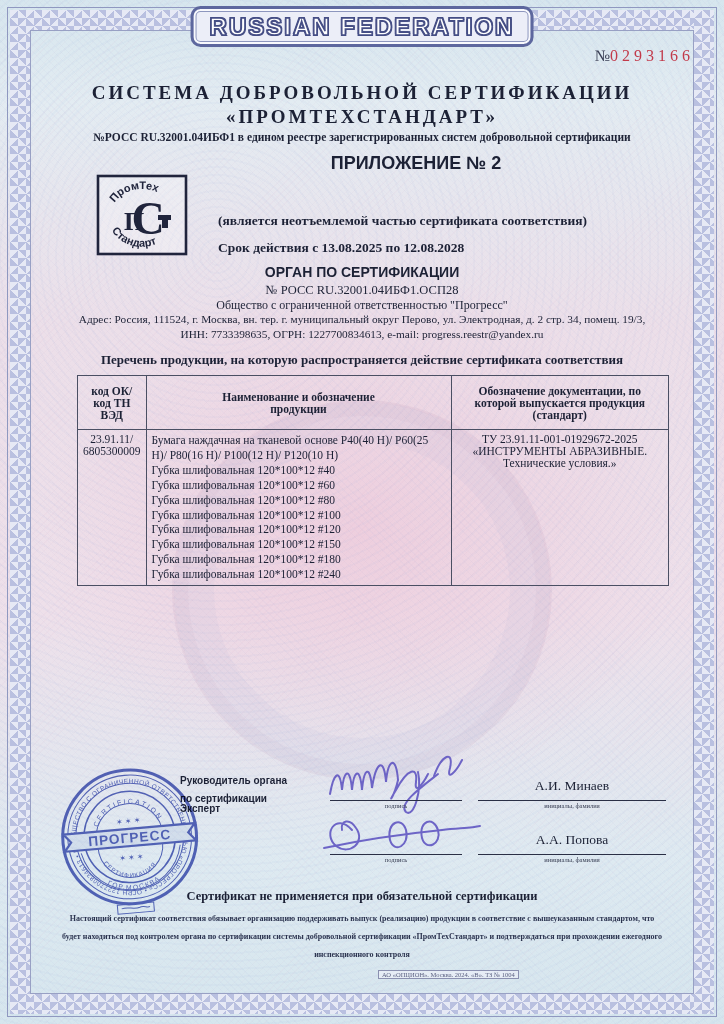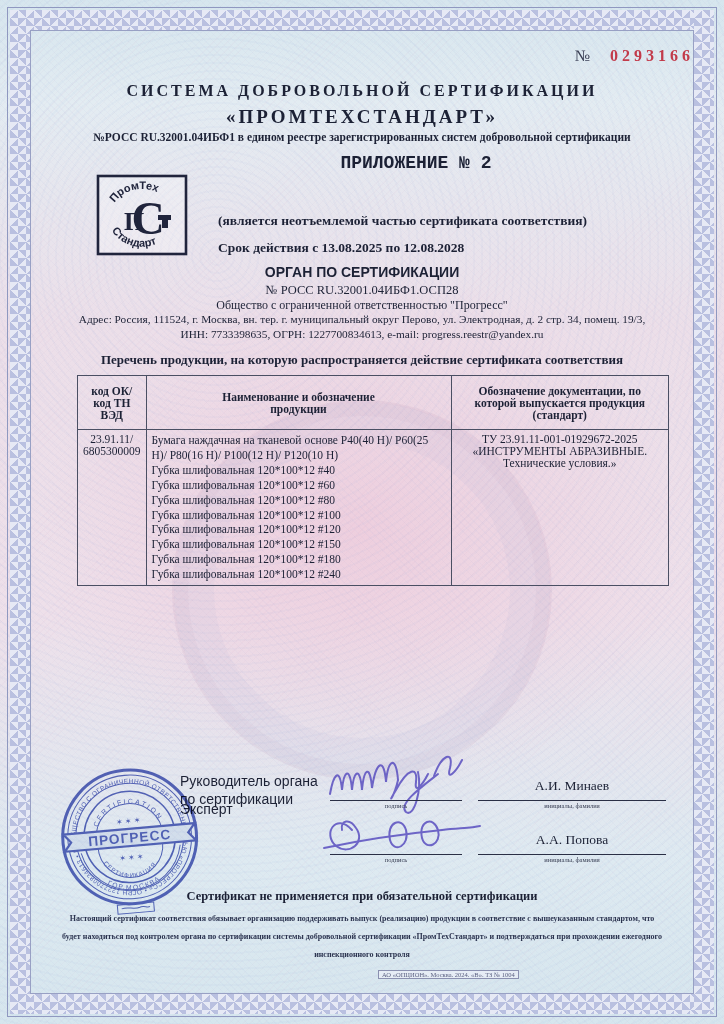--- a/index.html
+++ b/index.html
@@ -31,26 +31,26 @@
     box-shadow: inset 0 0 0 14px rgba(165,125,165,.05), inset 0 0 0 40px rgba(120,140,200,.05); }
   
   .plaque { position:absolute; top:6px; left:50%; transform:translateX(-50%);
     background:#eceef8; border:3px solid #5d679e; border-radius:10px; padding:4px 16px 3px;
     box-shadow: inset 0 0 0 2px #f8f9fd, inset 0 0 0 3px #8d96be; }
   .plaque span { font-family:"Liberation Sans", sans-serif; font-weight:bold; font-size:24px;
     letter-spacing:2px; color:#fff; -webkit-text-stroke:1.4px #454e85;
     text-shadow:1px 1px 0 #454e85,-1px -1px 0 #454e85,1px -1px 0 #454e85,-1px 1px 0 #454e85; }
   
   .cert-no { position:absolute; top:47px; right:30px; font-size:16px; color:#3a3f55; }
-  .cert-no .num { color:#c23a4a; font-weight:bold; letter-spacing:4px; margin-left:20px; }
+  .cert-no .num { color:#c23a4a; font-weight:normal; letter-spacing:4px; margin-left:0; }
   .ctr { position:absolute; left:42px; right:42px; text-align:center; }
-  .t-sys { top:82px; font-size:16px; font-weight:bold; letter-spacing:3px; }
+  .t-sys { top:82px; font-size:19px; font-weight:bold; letter-spacing:3px; }
   .t-sys2 { top:106px; font-size:19px; font-weight:bold; letter-spacing:3px; }
   .t-reg { top:131px; font-size:11.5px; font-weight:bold; }
-  .t-app { top:153px; left:150px; font-family:Liberation Mono, monospace; font-size:18px; font-weight:bold; }
+  .t-app { top:153px; left:150px; font-family:Liberation Sans, sans-serif; font-size:18px; font-weight:bold; }
   
   .logo { position:absolute; left:96px; top:174px; width:92px; height:82px; }
   .cline { position:absolute; left:218px; width:452px; font-weight:bold; font-size:13.5px; }
   .cl1 { top:192px; } .cl2 { top:213px; } .cl3 { top:240px; }
   
   .org-h { top:264px; font-family:"Liberation Sans",sans-serif; font-size:14px; font-weight:bold; }
   .org-n { top:283px; font-size:12.5px; }
   .org-nm { top:298px; font-size:12px; }
   .org-ad { top:313px; font-size:11.3px; }
   .org-ct { top:328px; font-size:11.3px; }
@@ -59,21 +59,21 @@
   .tbl { position:absolute; left:77px; top:375px; width:592px; border-collapse:collapse; }
   .tbl th,.tbl td { border:1px solid #4a4f63; font-size:11.5px; padding:3px 5px; }
   .tbl th { font-weight:bold; text-align:center; vertical-align:middle; height:54px; }
   .tbl td { vertical-align:top; }
   .col-code { width:66px; } .col-name { width:305px;margin-left:6px; }
   .td-code { text-align:center; }
   .td-std { text-align:center; padding:3px 14px; }
   .pline { line-height:14.9px; }
   
   .sig-role { position:absolute; left:180px; font-family:"Liberation Sans",sans-serif;
-    font-size:14px; font-weight:normal; line-height:18px; }
+    font-size:10px; font-weight:bold; line-height:18px; }
   .r1 { top:772px; } .r2 { top:800px;text-align:center; }
   .sline { position:absolute; border-top:1.2px solid #2a2f45; }
   .slabel { position:absolute; font-size:6.5px; color:#3a4055; text-align:center; }
   .sname { position:absolute; font-size:13.5px; text-align:center; }
   .ink { position:absolute; pointer-events:none; }
   
   .stamp { position:absolute; left:56px; top:766px; width:148px; height:150px;
     transform:rotate(-5deg); opacity:.85; mix-blend-mode:multiply; }
   
   .f-bold { top:889px; font-size:12.5px; font-weight:bold; }
@@ -87,20 +87,23 @@
 <div class="page">
 
   <div class="frame-outer"></div>
   <div class="band band-top"></div>
   <div class="band band-bottom"></div>
   <div class="band band-left"></div>
   <div class="band band-right"></div>
   <div class="frame-inner"></div>
   <div class="watermark"></div>
 
+  <div class="plaque">
+    <span>RUSSIAN FEDERATION</span>
+  </div>
 
   <div class="cert-no">
     <span>№</span><span class="num">0293166</span>
   </div>
 
   <div class="ctr t-sys">СИСТЕМА ДОБРОВОЛЬНОЙ СЕРТИФИКАЦИИ</div>
   <div class="ctr t-sys2">«ПРОМТЕХСТАНДАРТ»</div>
   <div class="ctr t-reg">№РОСС RU.32001.04ИБФ1 в едином реестре зарегистрированных систем добровольной сертификации</div>
   <div class="ctr t-app">ПРИЛОЖЕНИЕ № 2</div>
 

